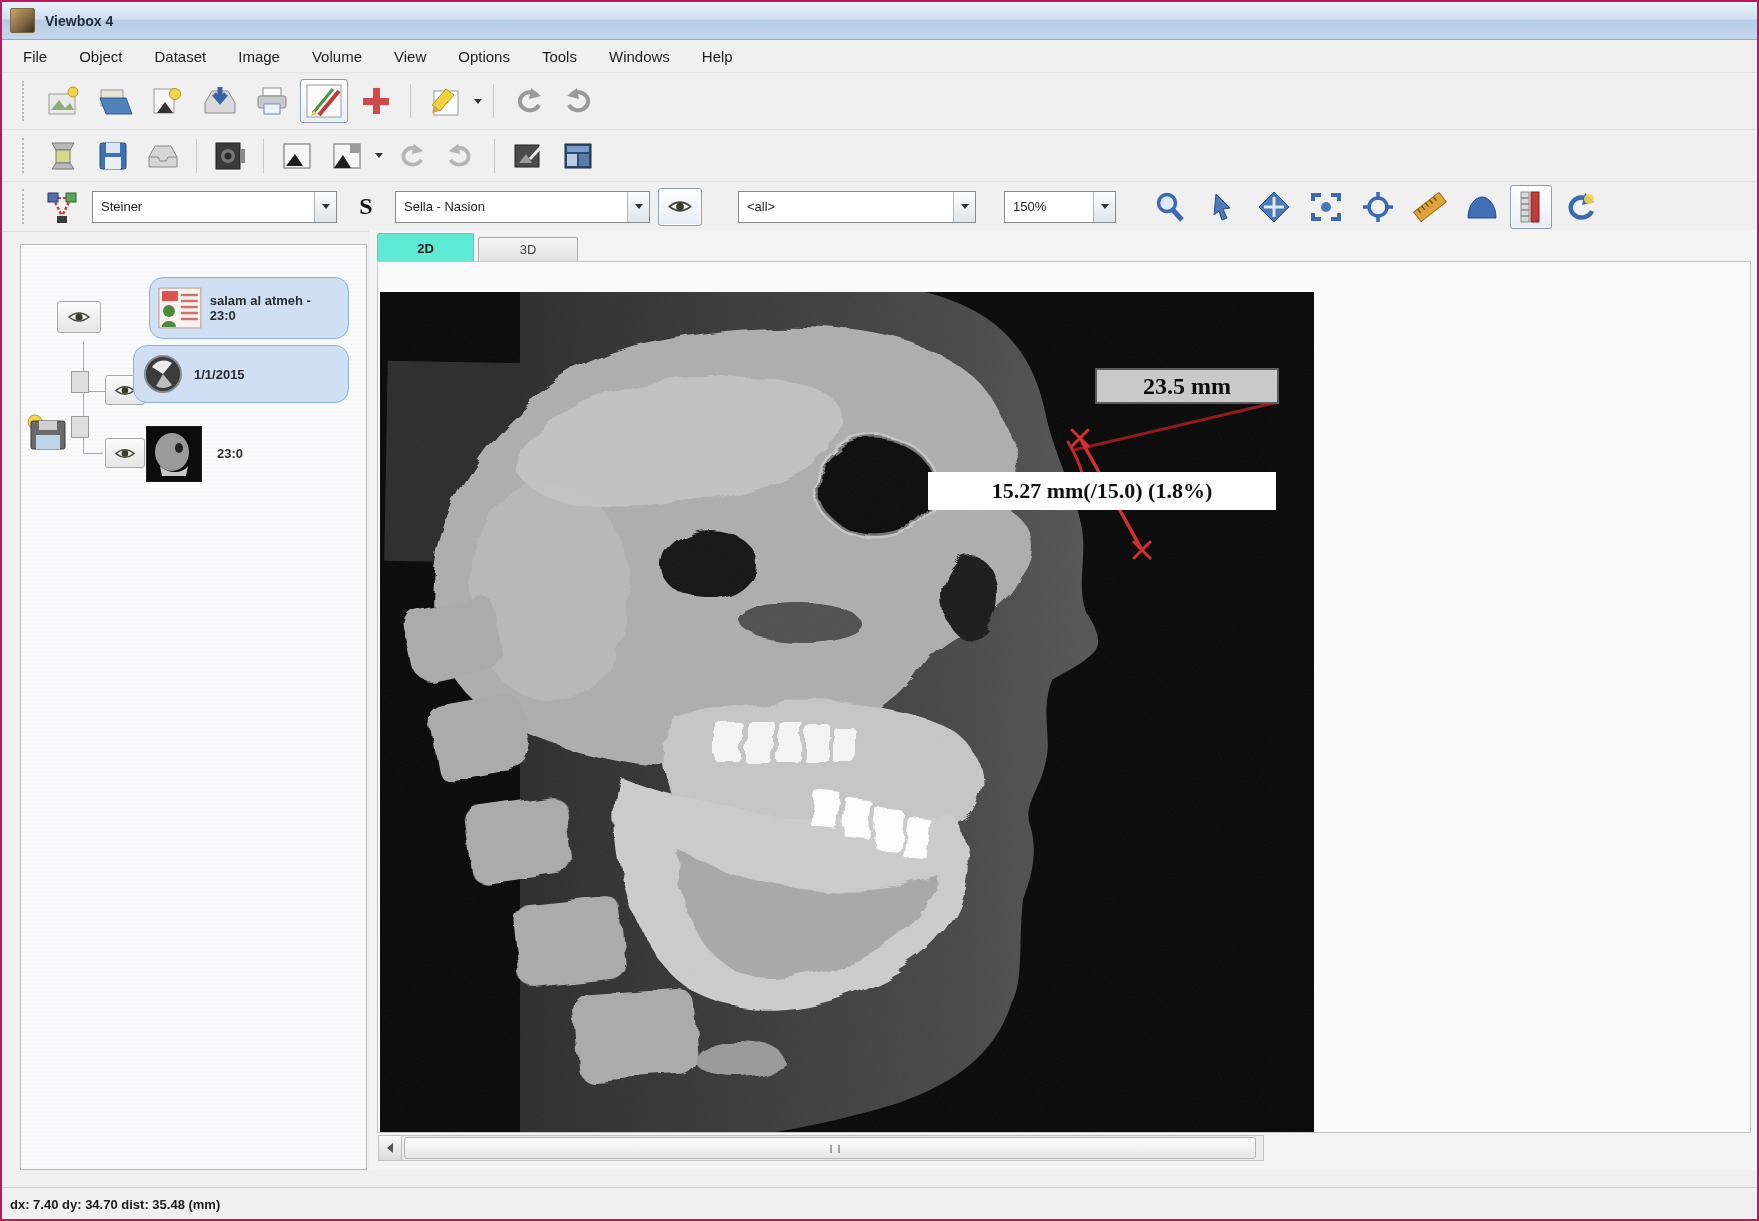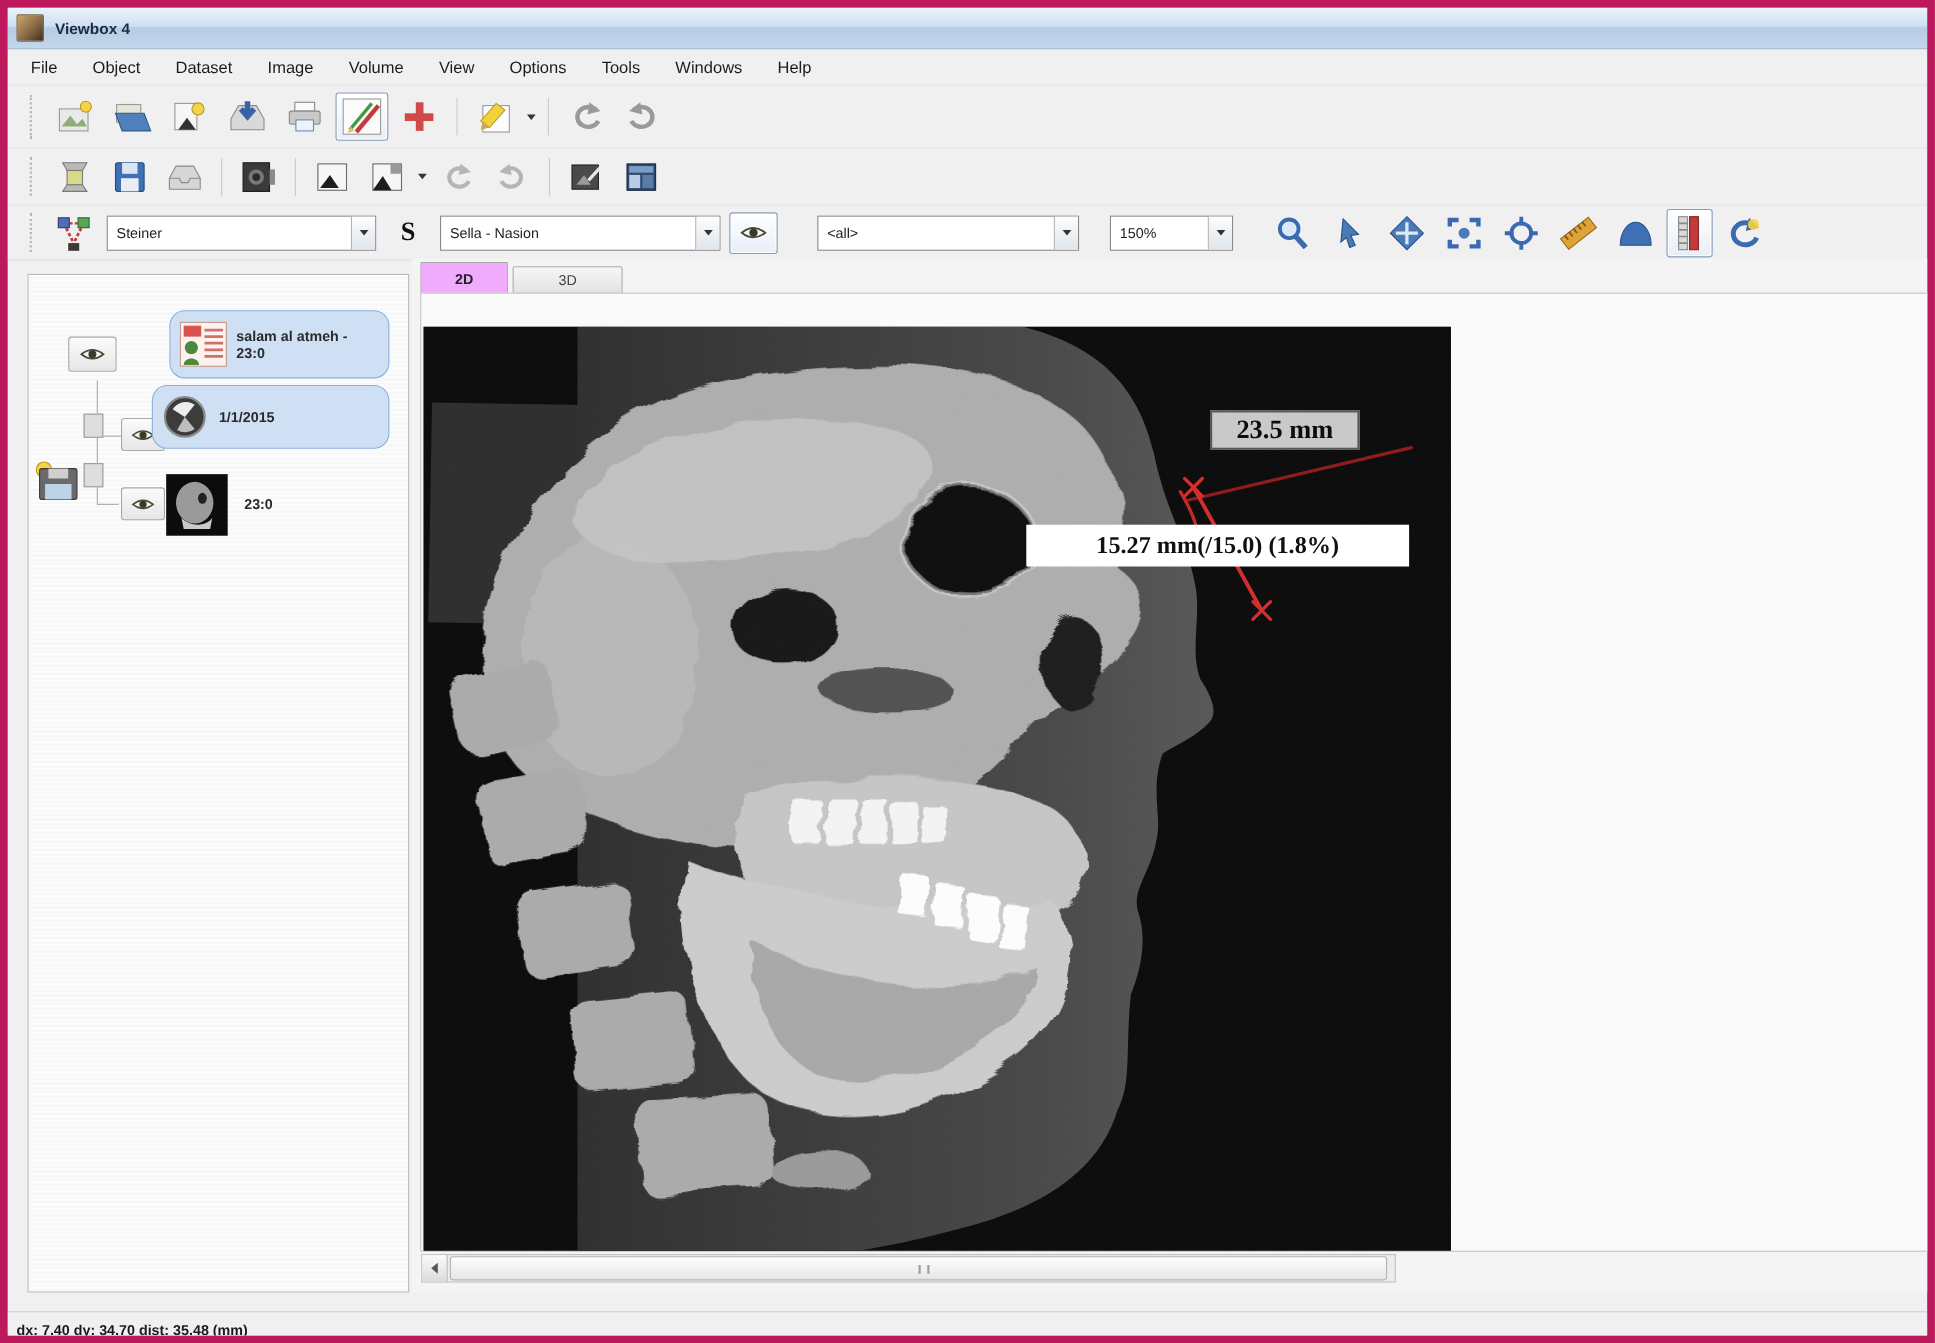--- a/index.html
+++ b/index.html
@@ -1,20 +1,20 @@
 <!DOCTYPE html>
 <html><head>
 <meta charset="utf-8">
 <style>
   * { margin:0; padding:0; box-sizing:border-box; }
   html,body { background:#d8d8d8; }
   body { font-family:"Liberation Sans", sans-serif; }
   #win {
     position:relative; width:1759px; height:1221px; background:#f0f0f0;
-    border:7px solid #be185d; overflow:hidden;
+    border:2px solid #be185d; overflow:hidden;
   }
   
   .titlebar{
     position:absolute; left:0; top:0; width:100%; height:38px;
     background:linear-gradient(#eaf2fc 0%, #cfe0f2 45%, #b6cbe6 50%, #c5d7ec 100%);
     border-bottom:1px solid #8fa8c8; display:flex; align-items:center; padding-left:8px;
   }
   .appicon{ width:25px; height:25px; border:1px solid #7a6a3a; background:
     linear-gradient(135deg,#caa56a 0%, #8a6a45 55%, #3a2e20 100%); border-radius:2px; }
   .title-text{ margin-left:10px; font-size:14px; font-weight:bold; color:#1d2b3a; }
@@ -74,36 +74,36 @@
   .vline{ position:absolute; border-left:1px solid #a9a9a9; }
   .hline{ position:absolute; border-top:1px solid #a9a9a9; }
   .nodebox{ position:absolute; width:18px; height:22px; background:#dedede; border:1px solid #9b9b9b; }
   
   .view-area{
     position:absolute; left:367px; top:228px; width:1390px; height:940px; background:#f4f4f4;
   }
   .tabstrip{ position:absolute; left:8px; top:3px; height:29px; display:flex; align-items:flex-end; }
   .tab{ font-size:13px; color:#222; display:flex; align-items:center; justify-content:center; }
   .tab.active{
-    width:80px; height:29px; background:#f0abfc; border:1px solid #ababab; border-bottom:none;
+    width:97px; height:29px; background:#5eead4; border:1px solid #ababab; border-bottom:none;
     border-radius:2px 2px 0 0; font-weight:bold;
   }
   .tab.inactive{
     width:100px; height:25px; background:linear-gradient(#f6f6f6,#e3e3e3);
     border:1px solid #ababab; border-radius:2px 2px 0 0; color:#444;
   }
   .content-pane{
     position:absolute; left:8px; top:31px; width:1374px; height:872px; background:#fafafa;
     border:1px solid #c4c4c4;
   }
   .viewport{
     position:absolute; left:378px; top:290px; width:934px; height:840px; background:#0a0a0a; overflow:hidden;
   }
   .m-label1{
-    position:absolute; left:715px; top:76px; width:136px; height:36px;
+    position:absolute; left:715px; top:76px; width:184px; height:36px;
     background:#c9c9c9; border:2px solid #5a5a5a; color:#0d0d0d;
     font-family:"Liberation Serif", serif; font-weight:bold; font-size:24px;
     display:flex; align-items:center; justify-content:center;
   }
   .m-label2{
     position:absolute; left:548px; top:180px; width:348px; height:38px;
     background:#ffffff; color:#111; font-family:"Liberation Serif", serif;
     font-weight:bold; font-size:22px; display:flex; align-items:center; justify-content:center;
   }
   

